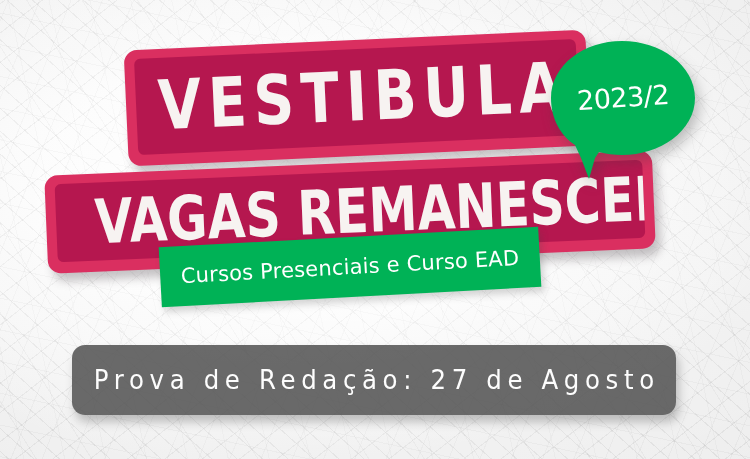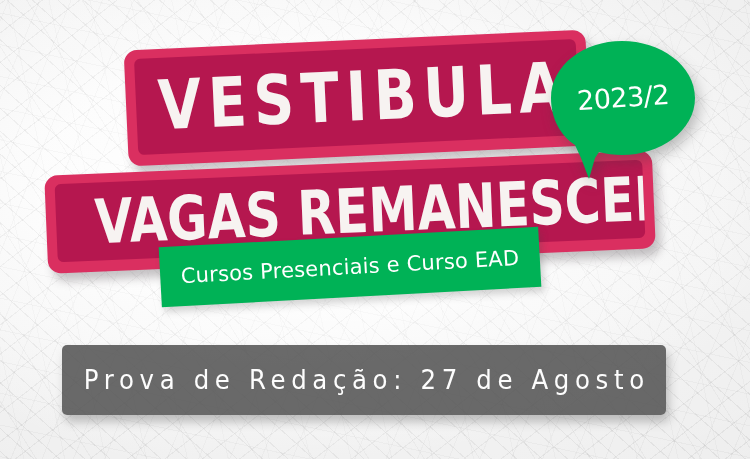--- a/index.html
+++ b/index.html
@@ -203,26 +203,26 @@
     font-family: "DejaVu Sans", sans-serif;
     font-size: 21px;
     font-weight: 400;
     white-space: nowrap;
     letter-spacing: .2px;
   }
 
   
   #date-bar {
     position: absolute;
-    left: 62px;
+    left: 72px;
     top: 345px;
     width: 604px;
     height: 70px;
     background: rgba(82,82,82,.86);
-    border-radius: 5px;
+    border-radius: 13px;
     z-index: 28;
     box-shadow: 3px 7px 10px rgba(90,90,90,.35);
   }
   #date-bar .date-text {
     position: absolute;
     inset: 0;
     display: flex;
     align-items: center;
     justify-content: center;
     color: #fdfdfd;

